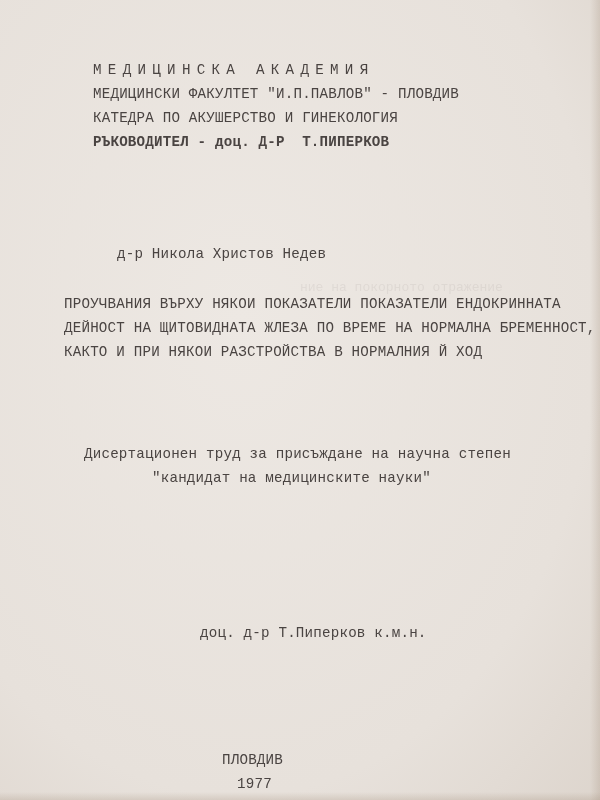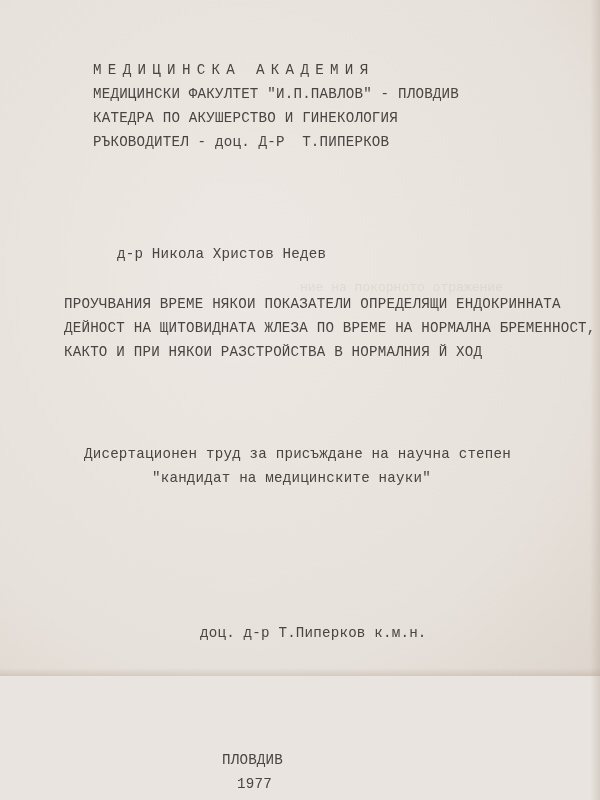--- a/index.html
+++ b/index.html
@@ -1,39 +1,39 @@
 <!DOCTYPE html>
 <html><head>
 <meta charset="utf-8">
 <style>
   html, body { margin:0; padding:0; }
   body { width:600px; height:800px; background:#e9e4df; position:relative; overflow:hidden; }
-  .page { position:absolute; left:0; top:0; width:600px; height:676px;
+  .page { position:absolute; left:0; top:0; width:600px; height:800px;
     background: radial-gradient(ellipse at 40% 40%, #ede8e3 0%, #e7e1db 70%, #ddd5cd 100%);
     font-family:"Liberation Mono","DejaVu Sans Mono", monospace; color:#4a4442; }
   .line { position:absolute; white-space:pre; font-size:14.2px; letter-spacing:0.2px; }
   .spaced { letter-spacing:6.3px; }
   .edge-r { position:absolute; right:0; top:0; width:10px; height:800px; background:linear-gradient(to right, rgba(0,0,0,0), rgba(160,140,120,0.25)); }
   .edge-b { position:absolute; left:0; bottom:0; width:600px; height:8px; background:linear-gradient(to bottom, rgba(0,0,0,0), rgba(160,140,120,0.25)); }
   .ghost { position:absolute; color:rgba(90,80,75,0.08); font-size:13px; white-space:pre; }
 </style>
 </head>
 <body>
 
 <div class="page">
   <div class="ghost" style="left:300px;top:280px;">ние на покорното отражение</div>
 
   <div class="line spaced" style="left:93px;top:62px;">МЕДИЦИНСКА АКАДЕМИЯ</div>
   <div class="line" style="left:93px;top:86px;">МЕДИЦИНСКИ ФАКУЛТЕТ "И.П.ПАВЛОВ" - ПЛОВДИВ</div>
   <div class="line" style="left:93px;top:110px;">КАТЕДРА ПО АКУШЕРСТВО И ГИНЕКОЛОГИЯ</div>
-  <div class="line" style="left:93px;top:134px;">РЪКОВОДИТЕЛ - доц. Д-Р  Т.ПИПЕРКОВ</div>
+  <div class="line" style="left:93px;top:134px;font-weight:bold;">РЪКОВОДИТЕЛ - доц. Д-Р  Т.ПИПЕРКОВ</div>
 
   <div class="line" style="left:93px;top:246px;margin-left:24px;">д-р Никола Христов Недев</div>
 
-  <div class="line" style="left:64px;top:296px;">ПРОУЧВАНИЯ ВРЕМЕ НЯКОИ ПОКАЗАТЕЛИ ОПРЕДЕЛЯЩИ ЕНДОКРИННАТА</div>
+  <div class="line" style="left:64px;top:296px;">ПРОУЧВАНИЯ ВЪРХУ НЯКОИ ПОКАЗАТЕЛИ ПОКАЗАТЕЛИ ЕНДОКРИННАТА</div>
   <div class="line" style="left:64px;top:320px;">ДЕЙНОСТ НА ЩИТОВИДНАТА ЖЛЕЗА ПО ВРЕМЕ НА НОРМАЛНА БРЕМЕННОСТ,</div>
   <div class="line" style="left:64px;top:344px;">КАКТО И ПРИ НЯКОИ РАЗСТРОЙСТВА В НОРМАЛНИЯ Й ХОД</div>
 
   <div class="line" style="left:84px;top:446px;font-family:Liberation Mono, monospace;">Дисертационен труд за присъждане на научна степен</div>
   <div class="line" style="left:152px;top:470px;">"кандидат на медицинските науки"</div>
 
   <div class="line" style="left:174px;top:625px;margin-left:26px;">доц. д-р Т.Пиперков к.м.н.</div>
 
   <div class="line" style="left:222px;top:752px;">ПЛОВДИВ</div>
   <div class="line" style="left:237px;top:776px;text-align:right;">1977</div>

